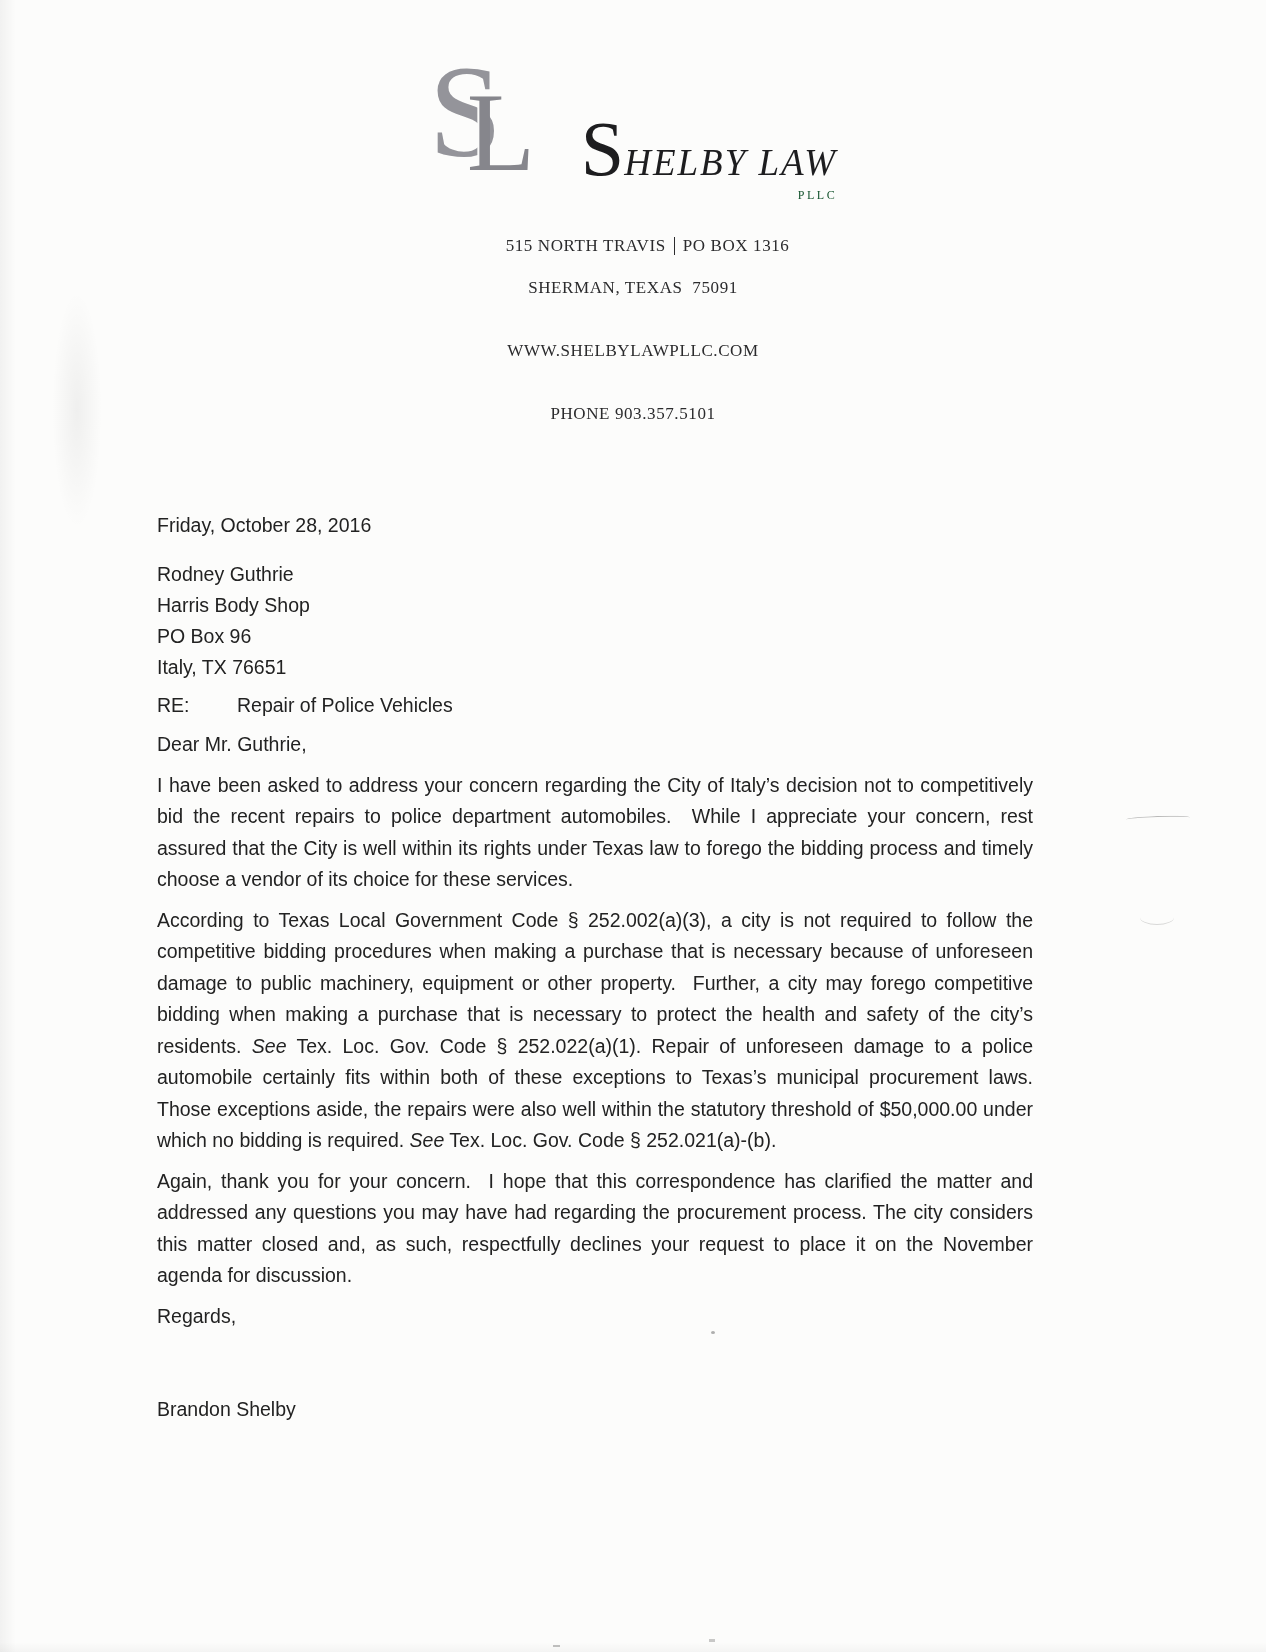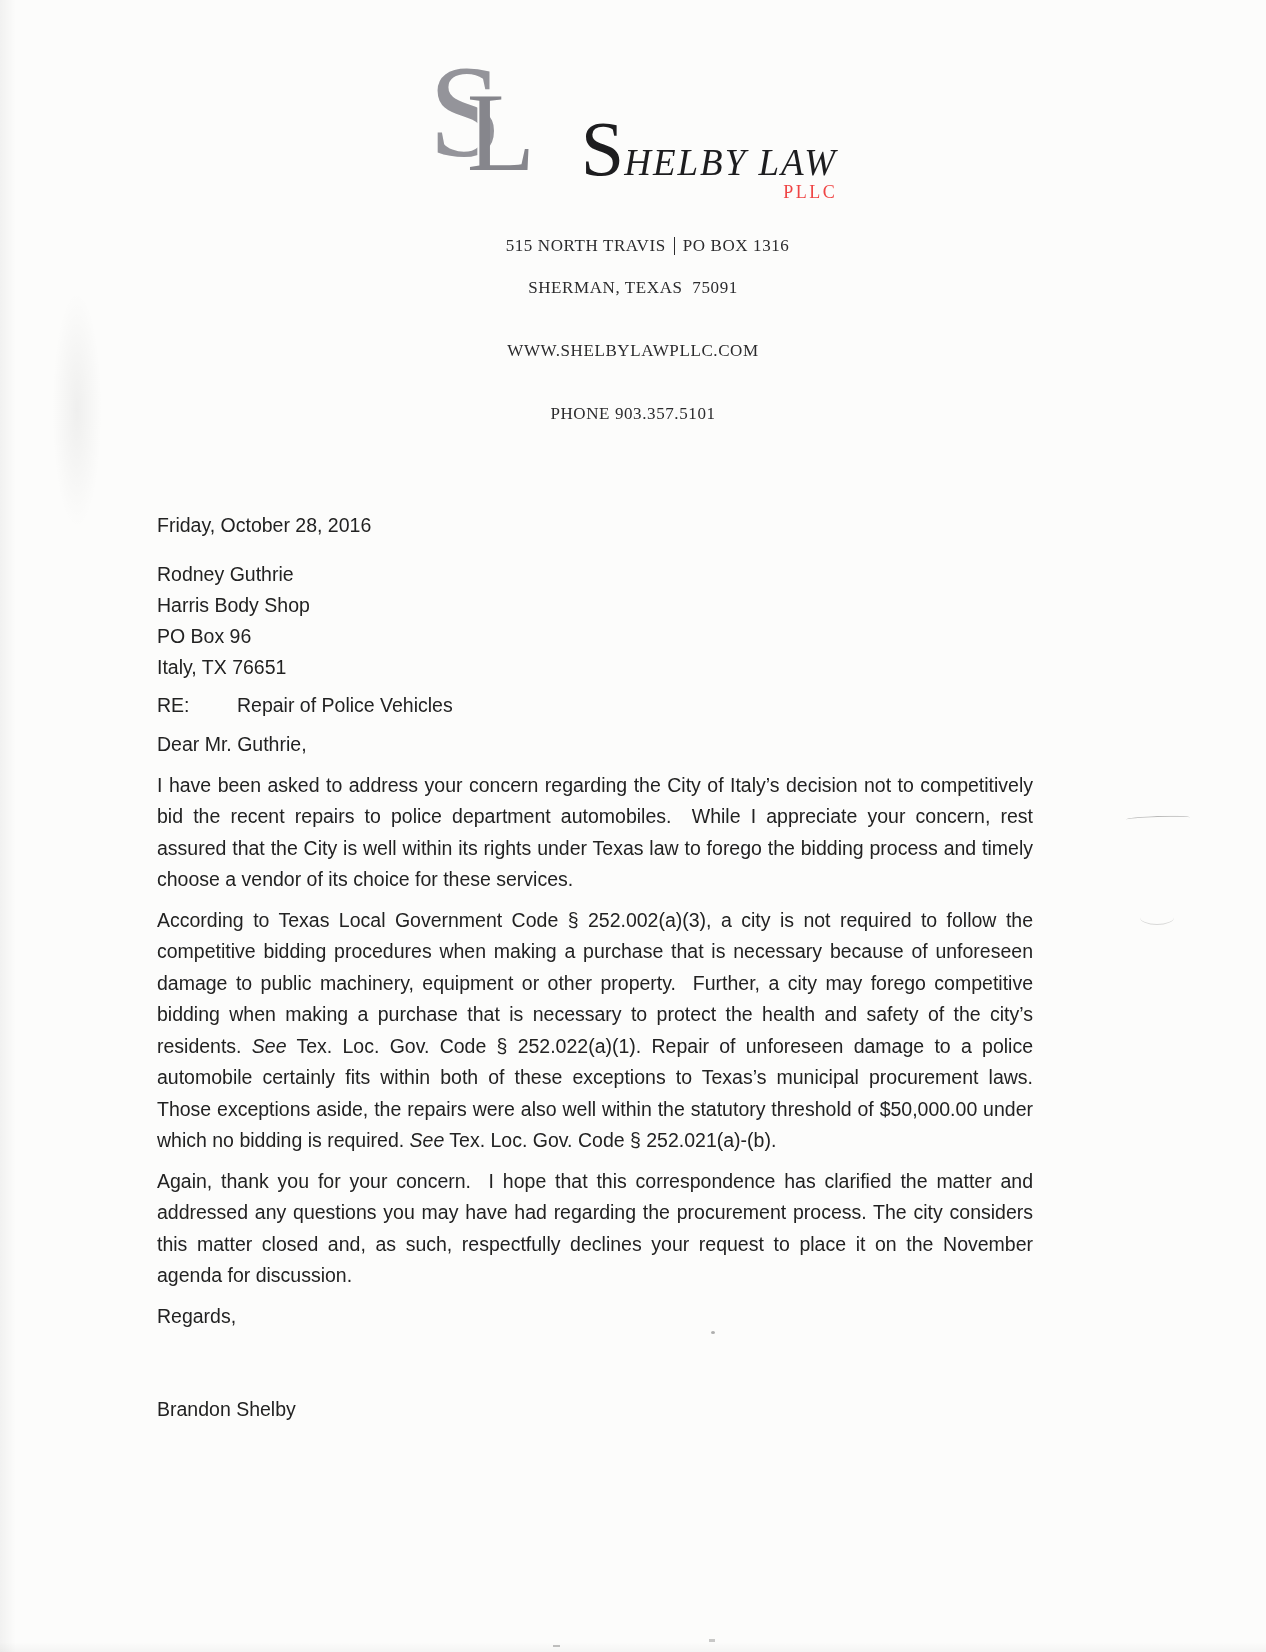--- a/index.html
+++ b/index.html
@@ -81,23 +81,23 @@
   .wordmark .wm-rest {
     font-size: 37px;
     line-height: 48px;
     letter-spacing: 2px;
     font-style: italic;
   }
   .wordmark .wm-entity {
     position: absolute;
     right: 0;
     bottom: -15px;
-    font-size: 18px;
+    font-size: 12px;
     letter-spacing: 2.5px;
-    color: #ef4444;
+    color: #14532d;
     margin-top: 17px;
   }
   .lh-address {
     margin-top: 10px;
     font-family: "Liberation Serif", "DejaVu Serif", serif;
     font-size: 17px;
     line-height: 21px;
     letter-spacing: 0.6px;
     color: #2b2b2d;
     white-space: pre;

